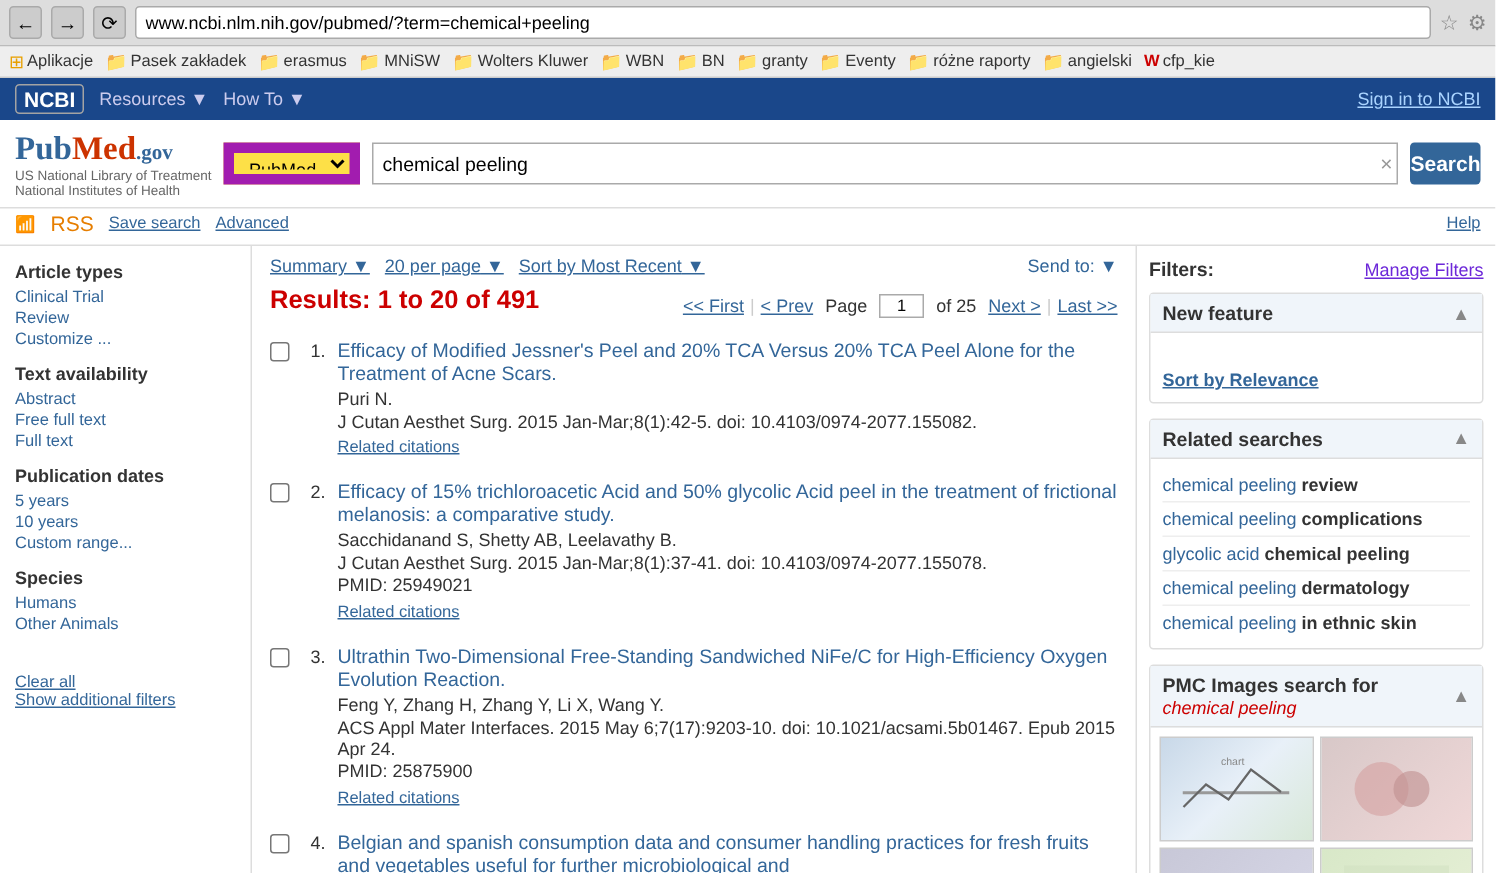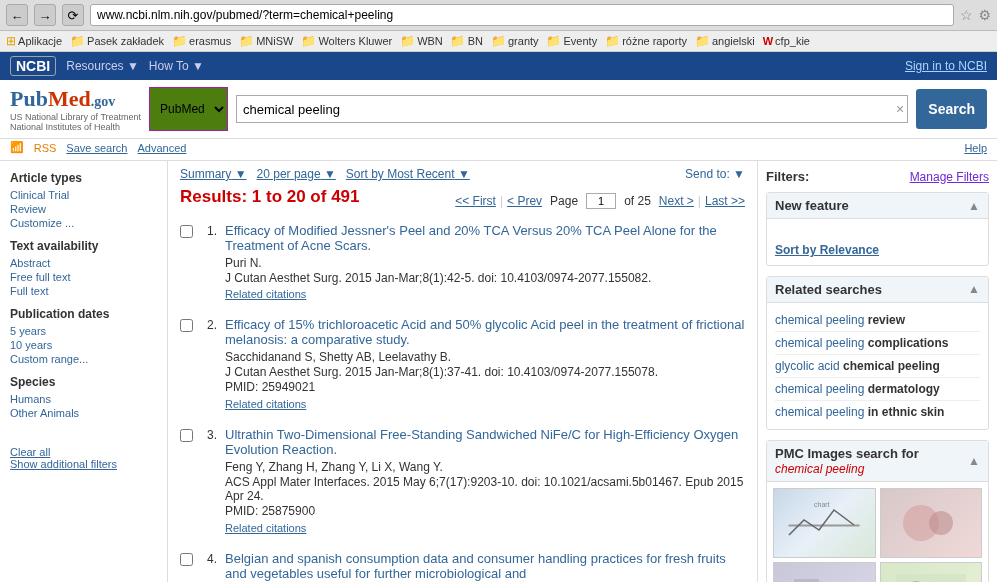--- a/index.html
+++ b/index.html
@@ -24,29 +24,29 @@
     .ncbi-howto { color: #cce; font-size: 12px; cursor: pointer; }
     .sign-in { color: #aad4ff; font-size: 12px; cursor: pointer; text-decoration: underline; }
 
     
     .pubmed-search-bar { background: #fff; padding: 6px 10px; display: flex; align-items: center; gap: 8px; border-bottom: 1px solid #ddd; }
     .pubmed-logo { display: flex; flex-direction: column; align-items: flex-start; }
     .pubmed-logo-text { font-size: 22px; font-weight: bold; color: #00557a; font-family: Georgia, serif; }
     .pubmed-logo-text span.pub { color: #336699; }
     .pubmed-logo-text span.med { color: #cc3300; }
     .pubmed-subtitle { font-size: 9px; color: #666; }
-    .database-select { border: 1px solid #a21caf; padding: 3px 6px; font-size: 12px; background: #4d7c0f; cursor: pointer; height: 44px; }
+    .database-select { border: 7px solid #a21caf; padding: 3px 6px; font-size: 12px; background: #fde047; cursor: pointer; height: 28px; }
     .search-input-wrap { flex: 1; display: flex; align-items: center; position: relative; }
     .search-text-input { flex: 1; border: 1px solid #aaa; padding: 4px 24px 4px 6px; font-size: 13px; height: 28px; }
     .search-clear-btn { position: absolute; right: 4px; color: #999; cursor: pointer; font-size: 14px; }
-    .search-btn { background: #336699; color: #fff; border: none; padding: 4px 12px; font-size: 14px; font-weight: bold; cursor: pointer; height: 40px; border-radius: 3px; }
+    .search-btn { background: #336699; color: #fff; border: none; padding: 4px 0; font-size: 14px; font-weight: bold; cursor: pointer; height: 28px; border-radius: 3px; }
 
     
     .sub-search-bar { display: flex; align-items: center; gap: 10px; padding: 2px 10px 6px 10px; border-bottom: 1px solid #ddd; }
-    .rss-link { color: #e67e00; font-size: 11px; cursor: pointer; }
+    .rss-link { color: #e67e00; font-size: 14px; cursor: pointer; }
     .sub-link { color: #336699; font-size: 11px; cursor: pointer; text-decoration: underline; }
     .help-link { margin-left: auto; color: #336699; font-size: 11px; cursor: pointer; text-decoration: underline; }
 
     
     .main-layout { display: flex; }
 
     
     .left-sidebar { width: 168px; padding: 10px 10px; border-right: 1px solid #ddd; min-height: 520px; flex-shrink: 0; }
     .sidebar-section-title { font-weight: bold; font-size: 12px; color: #333; margin-bottom: 4px; margin-top: 10px; }
     .sidebar-link { display: block; color: #336699; font-size: 11px; cursor: pointer; text-decoration: none; margin-bottom: 2px; }

